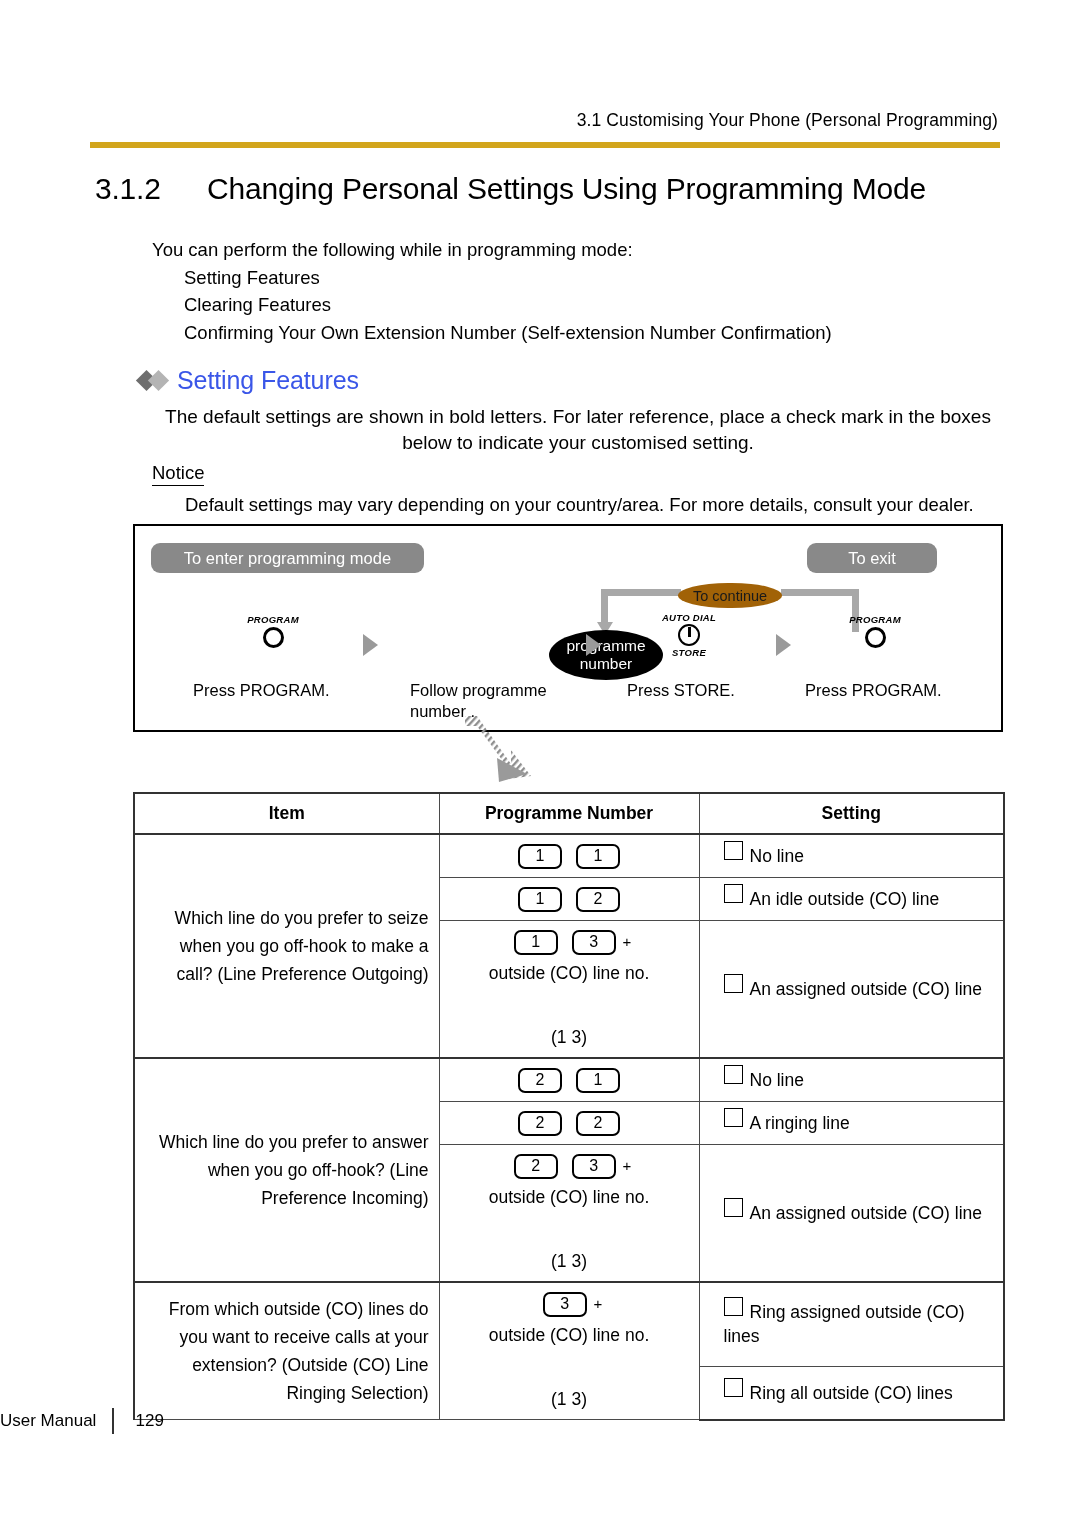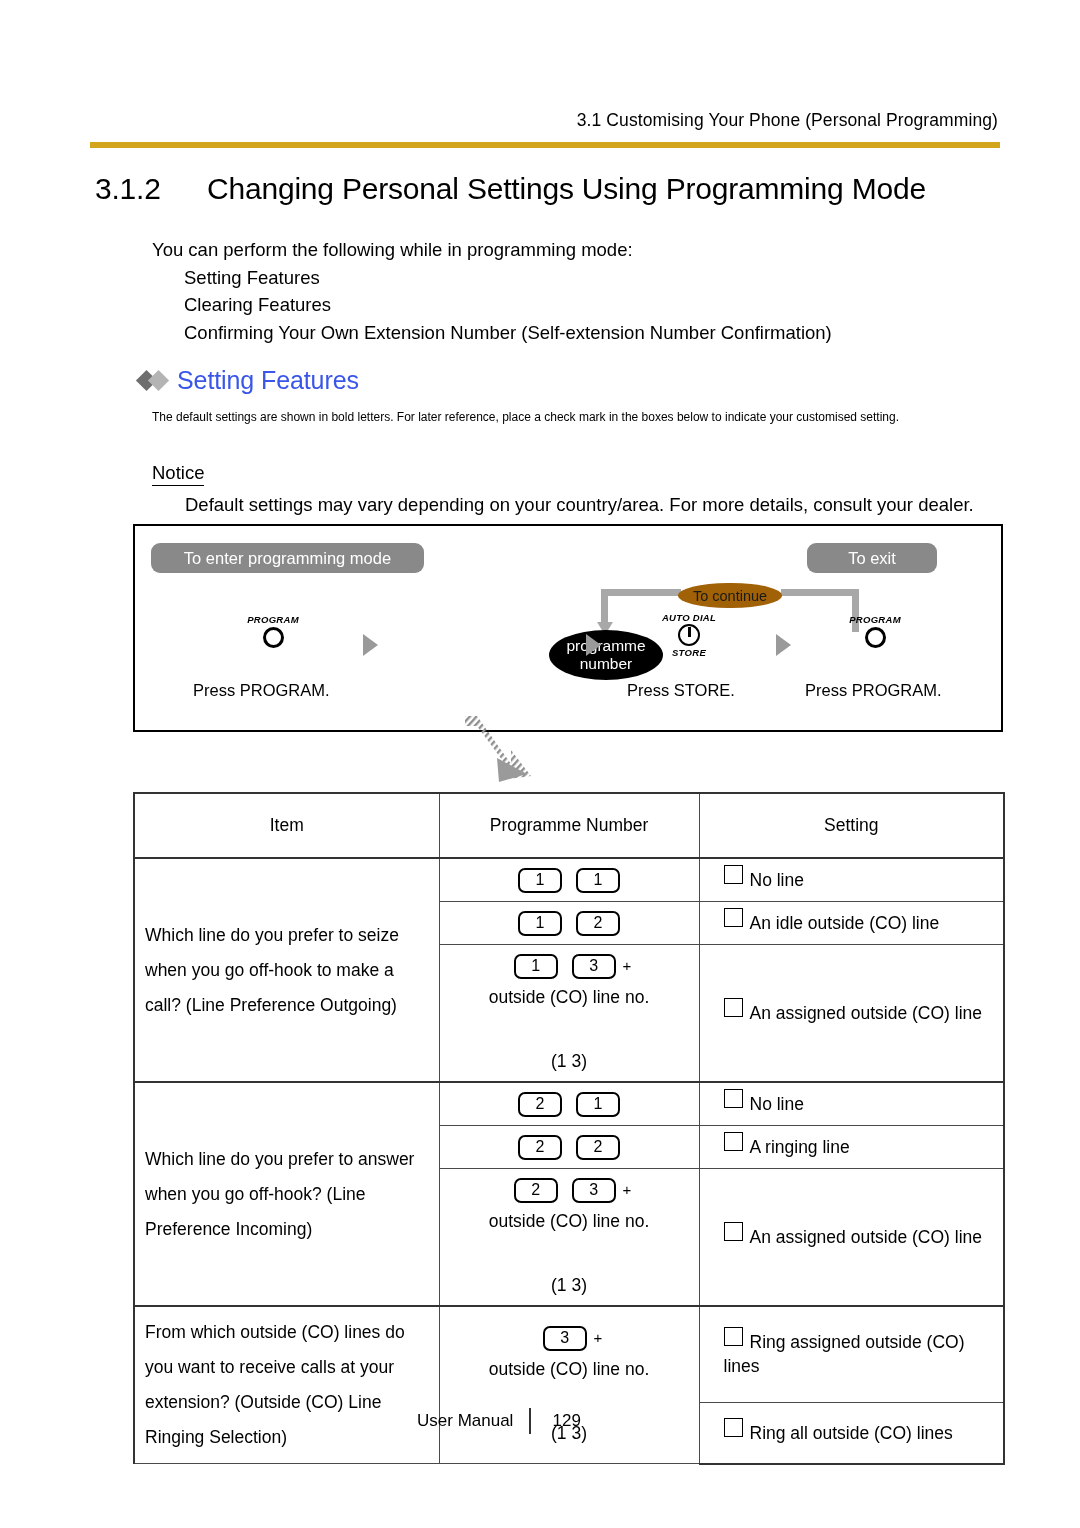--- a/index.html
+++ b/index.html
@@ -84,22 +84,23 @@
     color: #3A56E8;
     letter-spacing: -.1px;
   }
 
   
   .para {
     position: absolute;
     top: 404px;
     left: 152px;
     width: 852px;
-    font-size: 12px;
+    font-size: 19px;
     line-height: 26px;
+    text-align: center;
   }
   .notice-label {
     position: absolute;
     top: 462px;
     left: 152px;
     font-size: 18.5px;
     border-bottom: 1.5px solid #000;
     padding-bottom: 1px;
     display: inline-block;
   }
@@ -297,29 +298,29 @@
   .tbl col.c-set  { width: 305px; }
 
   .tbl th, .tbl td {
     border: 1.2px solid #4a4a4a;
     padding: 8px 10px;
     vertical-align: middle;
     box-sizing: border-box;
   }
   .tbl thead th {
     text-align: center;
-    font-weight: normal;
+    font-weight: bold;
     border-top: 2.5px solid #333;
     border-bottom: 2.5px solid #333;
-    padding: 21px 10px;
+    padding: 9px 10px;
   }
   .tbl tbody tr:last-child td { border-bottom: 2.5px solid #333; }
   .tbl td.item-cell {
-    text-align: left;
-    line-height: 35px;
+    text-align: right;
+    line-height: 28px;
     border-left: 2.5px solid #333;
   }
   .tbl td.num-cell {
     text-align: center;
     line-height: 24px;
   }
   .tbl td.set-cell {
     text-align: left;
     line-height: 24px;
     border-right: 2.5px solid #333;
@@ -360,21 +361,21 @@
   .footer {
     position: absolute;
     top: 1408px;
     left: 0;
     width: 1080px;
     text-align: right;
     padding-right: 82px;
     box-sizing: border-box;
     font-size: 17px;
     display: flex;
-    justify-content: center;
+    justify-content: flex-start;
     align-items: center;
     gap: 0;
   }
   .footer .fm { }
   .footer .fbar {
     display: inline-block;
     width: 1.6px;
     height: 26px;
     background: #333;
     margin: 0 16px;
@@ -441,20 +442,21 @@
   </div>
 
   <div class="tri t3"></div>
 
   <div class="keyicon k-prog2">
     <span>PROGRAM</span>
     <div class="ring"></div>
   </div>
 
   <div class="caption c1">Press PROGRAM.</div>
+  <div class="caption c2">Follow programme number .</div>
   <div class="caption c3">Press STORE.</div>
   <div class="caption c4">Press PROGRAM.</div>
 
   <svg class="hatch-arrow" viewBox="0 0 80 78">
     <defs>
       <pattern id="hatch" patternUnits="userSpaceOnUse" width="5" height="5" patternTransform="rotate(42)">
         <rect width="2.4" height="5" fill="#8f8f8f"></rect>
       </pattern>
     </defs>
     <polygon points="8,2 20,2 54,50 54,36 74,62 44,66 54,58 20,12 8,12" fill="url(#hatch)"></polygon>

